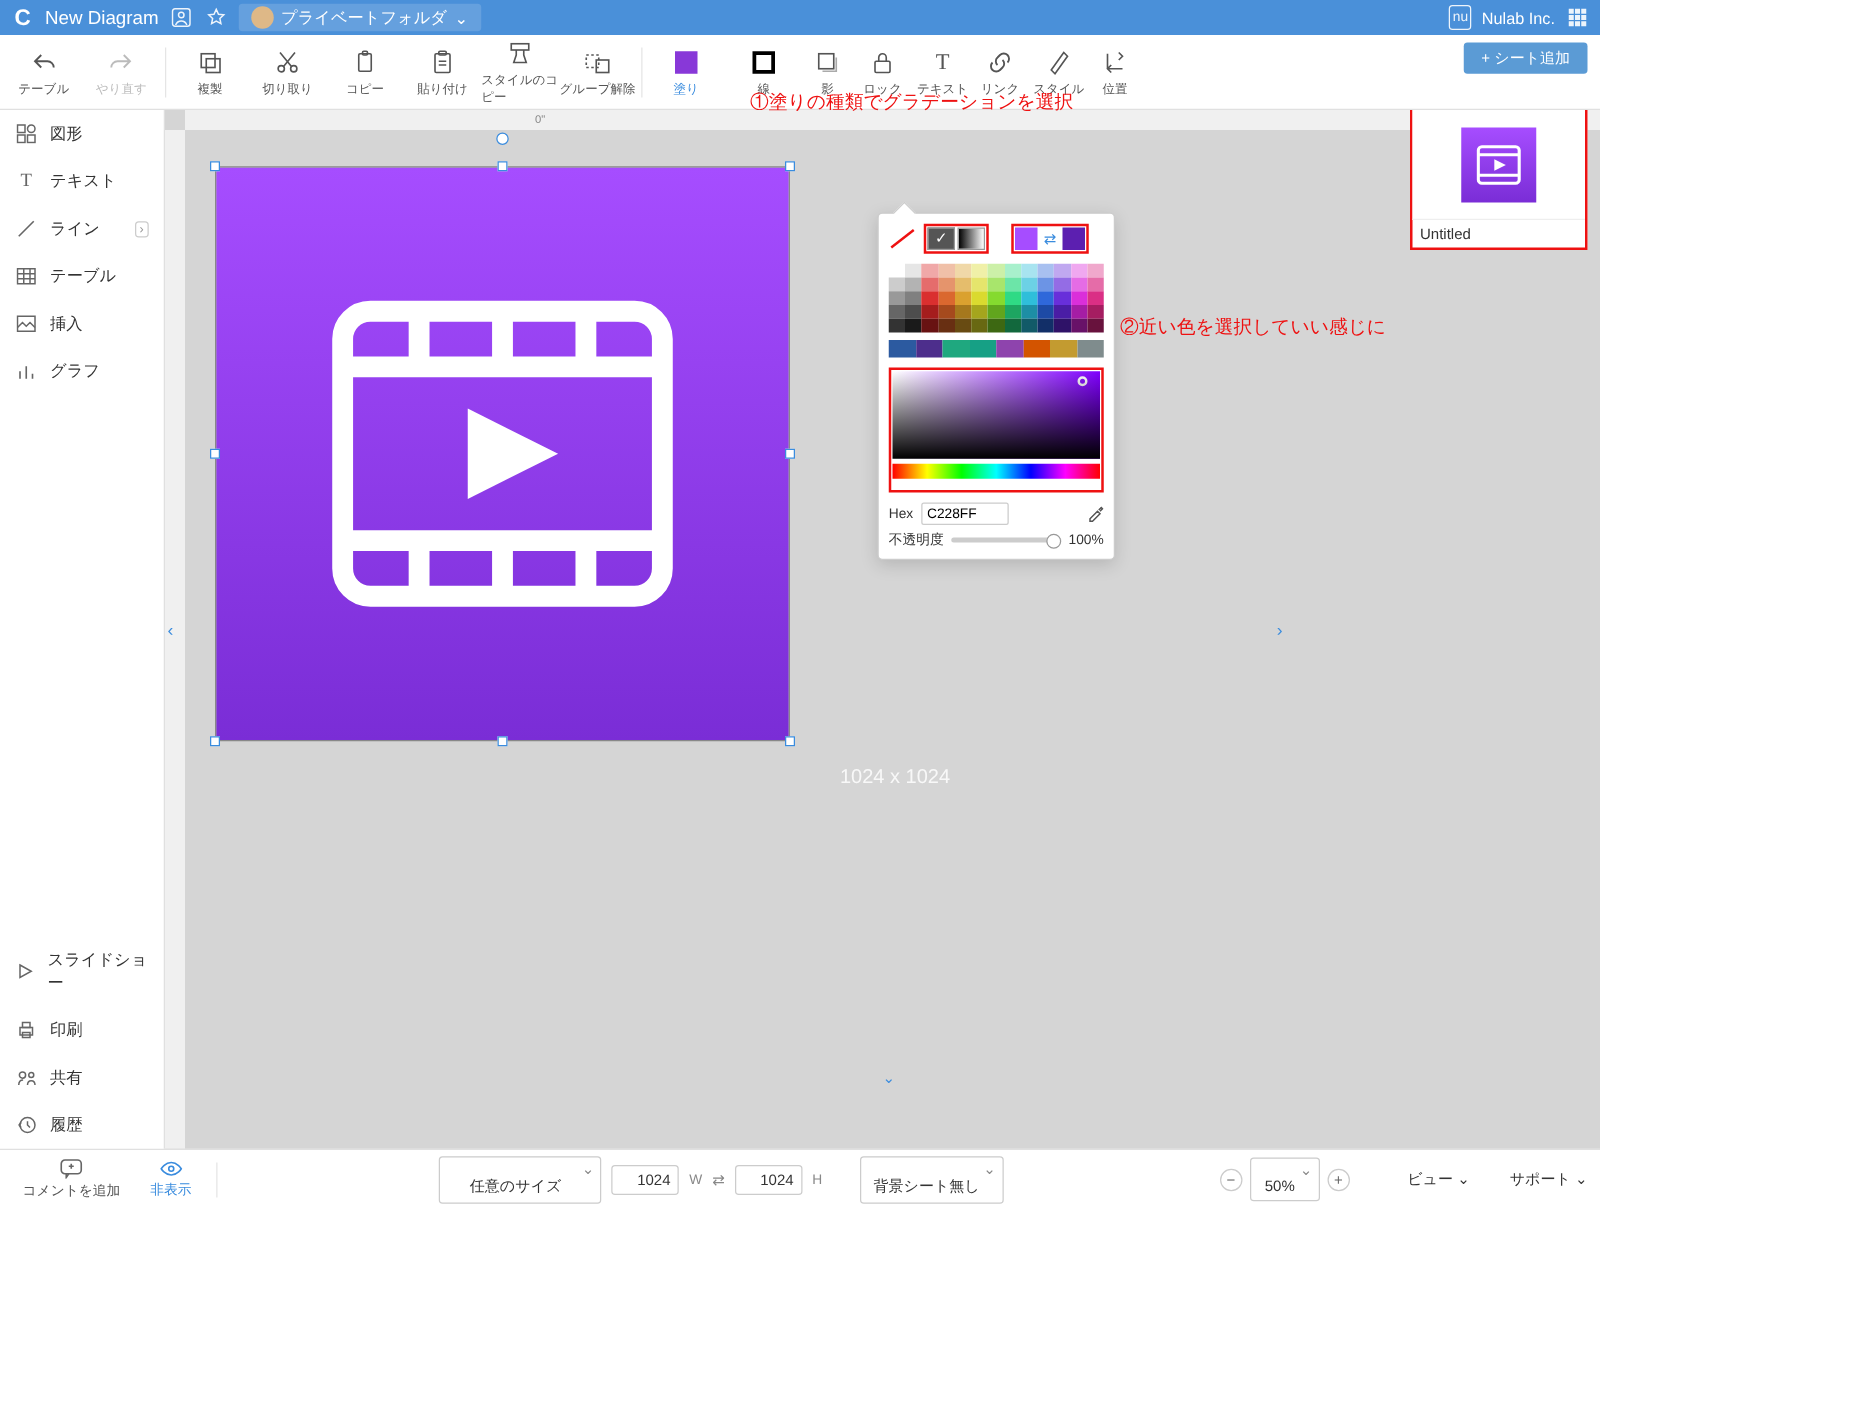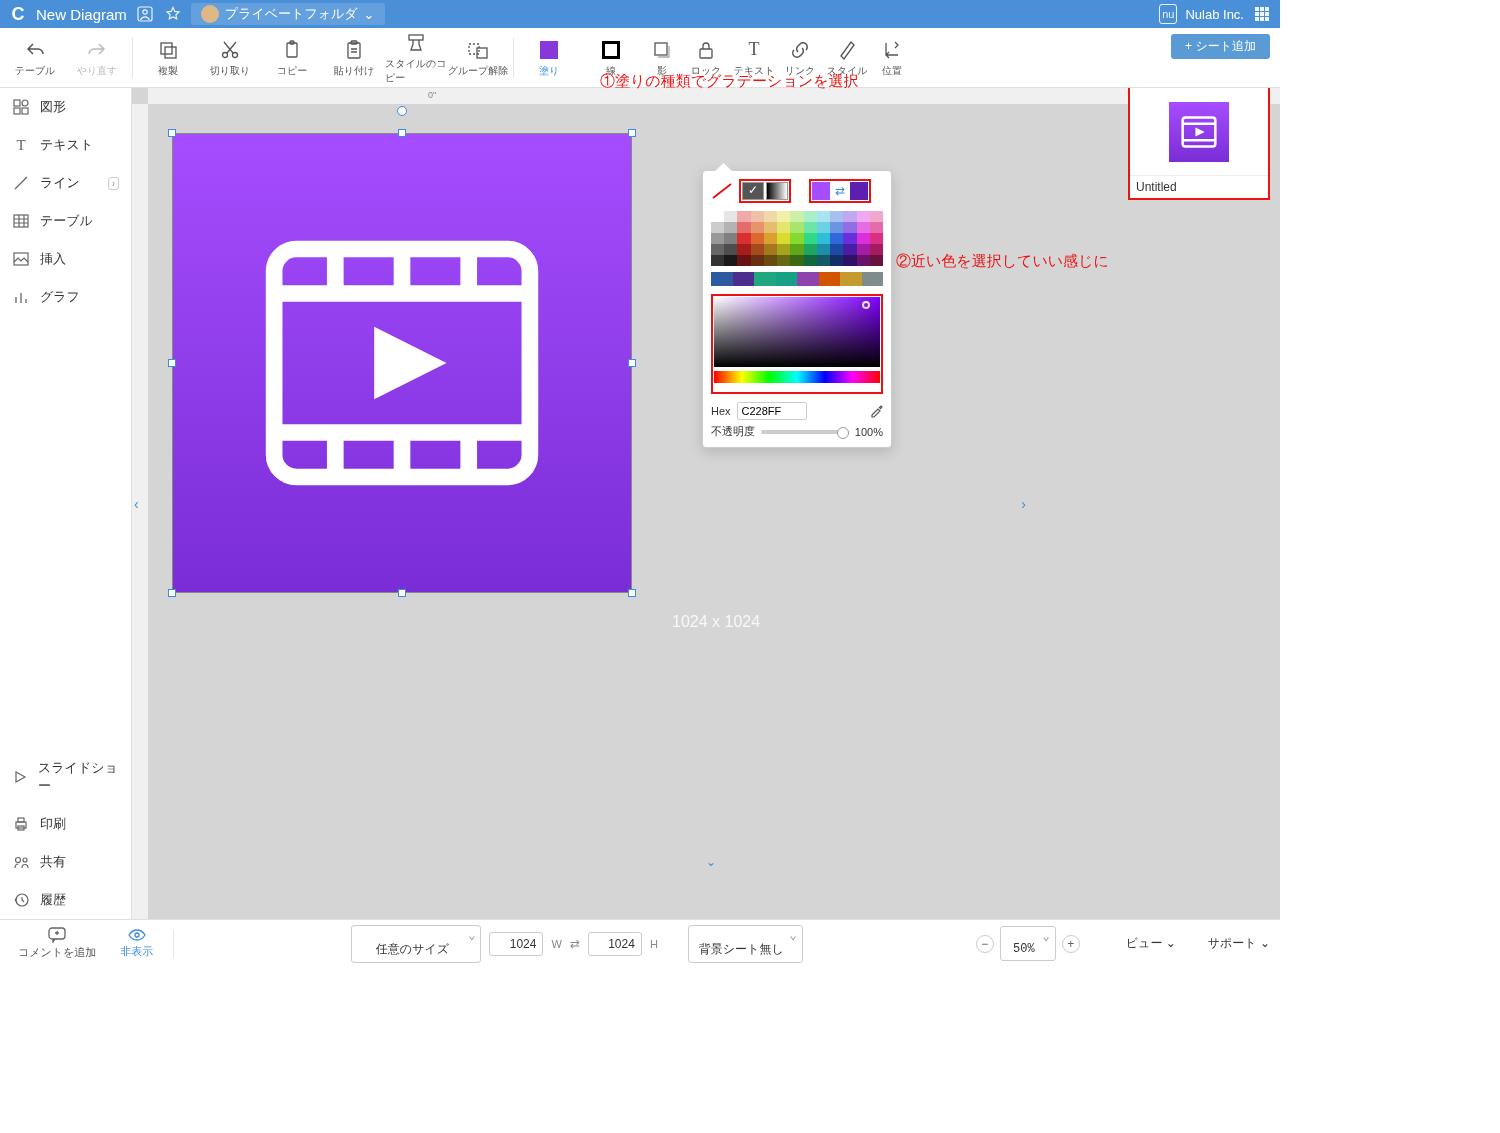--- a/index.html
+++ b/index.html
@@ -84,21 +84,21 @@
   .sheet-panel { position:absolute; right:10px; top:70px; width:142px; border:2px solid #e11; background:#fff; z-index:15; }
   .sheet-thumb { height:88px; background:#fff; display:flex;align-items:center;justify-content:center; border-bottom:1px solid #eee;}
   .sheet-thumb .tshape{width:60px;height:60px;background:linear-gradient(180deg,#A64DFF,#7A2DD6);display:flex;align-items:center;justify-content:center;}
   .sheet-label{padding:4px 6px;font-size:12px;}
 
   
   .bottom { height:48px; border-top:1px solid #e0e0e0; display:flex; align-items:center; padding:0 10px; gap:8px; font-size:12px; background:#fff;}
   .bot-item { display:flex;flex-direction:column;align-items:center;gap:2px;font-size:11px;color:#555;padding:0 8px;}
   .bot-item.active{color:#3a8cde;}
   .bot-sep{width:1px;height:28px;background:#e5e5e5;margin:0 4px;}
-  .sel-box{border:1px solid #ccc;border-radius:3px;padding:15px 18px 4px 10px;font-size:12px;position:relative;font-family:Liberation Mono, monospace;}
+  .sel-box{border:1px solid #ccc;border-radius:3px;padding:15px 18px 4px 10px;font-size:12px;position:relative;}
   .sel-box::after{content:"⌄";position:absolute;right:5px;top:2px;color:#888;}
   .num-box{border:1px solid #ccc;border-radius:3px;padding:4px 6px;width:54px;text-align:right;font-size:12px;}
   .wh{color:#888;font-size:11px;}
   .zoom{display:flex;align-items:center;gap:6px;margin-left:auto;}
   .zbtn{width:18px;height:18px;border:1px solid #ccc;border-radius:50%;display:flex;align-items:center;justify-content:center;color:#666;}
   .collapse-arrow{position:absolute;bottom:50px;left:50%;color:#3a8cde;font-size:12px;}
 
   svg { display:block; }
 </style>
 </head>

